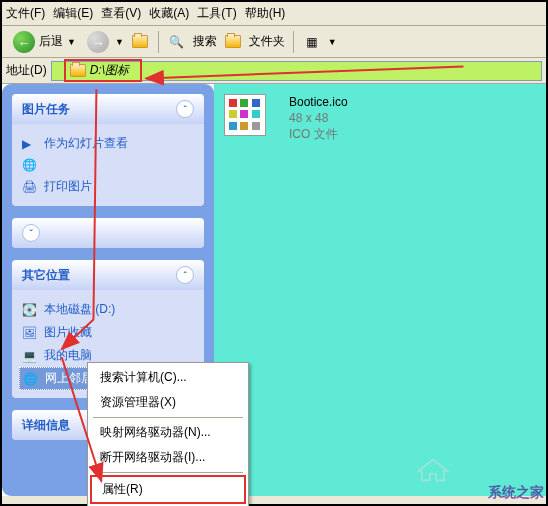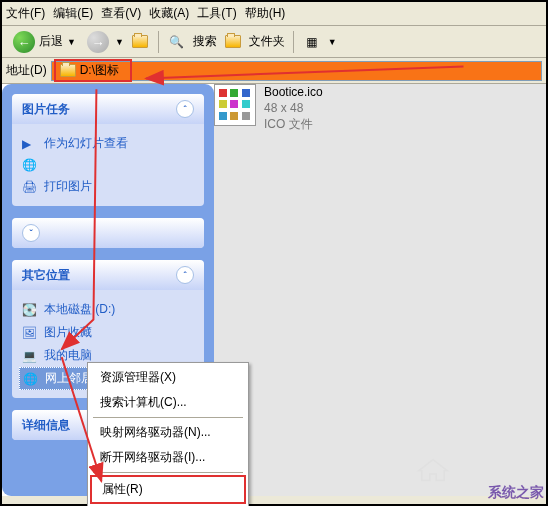--- a/index.html
+++ b/index.html
@@ -8,35 +8,35 @@
   .menubar { background: #ece9d8; padding: 3px 4px; display: flex; gap: 8px; border-bottom: 1px solid #aca899; }
   .menubar span { cursor: default; }
   .toolbar { background: #ece9d8; padding: 4px 6px; display: flex; align-items: center; gap: 6px; border-bottom: 1px solid #aca899; height: 32px; }
   .btn-back { display: flex; align-items: center; gap: 4px; padding: 2px 4px; border: 1px solid transparent; }
   .circle-green { width: 22px; height: 22px; border-radius: 50%; background: radial-gradient(circle at 30% 30%, #7ed957, #2a8a2a); display: flex; align-items: center; justify-content: center; color: #fff; font-size: 13px; }
   .circle-gray { width: 22px; height: 22px; border-radius: 50%; background: radial-gradient(circle at 30% 30%, #ddd, #aaa); display: flex; align-items: center; justify-content: center; color: #fff; font-size: 13px; }
   .dd { font-size: 9px; color: #000; }
   .sep { width: 1px; height: 22px; background: #aca899; margin: 0 2px; }
   .tb-icon { width: 20px; height: 20px; display: inline-flex; align-items: center; justify-content: center; }
   .addrbar { background: #ece9d8; padding: 2px 4px; display: flex; align-items: center; gap: 4px; height: 26px; border-bottom: 1px solid #aca899; }
-  .addr-field { flex: 1; background: #f97316; border: 1px solid #7f9db9; height: 20px; display: flex; align-items: center; padding: 0 2px; }
+  .addr-field { flex: 1; background: #bef264; border: 1px solid #7f9db9; height: 20px; display: flex; align-items: center; padding: 0 12px; font-style: italic; }
   .addr-highlight { border: 2px solid #e03030; padding: 1px 4px; display: flex; align-items: center; gap: 4px; width: 78px; }
   .folder-icon { width: 16px; height: 13px; background: linear-gradient(#fceabb, #f8b500); border: 1px solid #c89b3c; border-radius: 1px; position: relative; }
   .folder-icon::before { content: ""; position: absolute; top: -3px; left: 1px; width: 6px; height: 3px; background: #fceabb; border: 1px solid #c89b3c; border-bottom: none; border-radius: 1px 1px 0 0; }
   .content { display: flex; height: calc(100% - 90px); background: #fff; }
   .sidebar { width: 212px; background: #7aa1e6; padding: 10px; overflow: hidden; border-radius: 9px; }
   .panel { background: #d6dff7; border-radius: 4px; margin-bottom: 12px; overflow: hidden; }
   .panel-head { background: linear-gradient(#fff, #c6d3f7); padding: 6px 10px; display: flex; justify-content: space-between; align-items: center; font-weight: bold; color: #215dc6; border-radius: 4px 4px 0 0; }
   .panel-head.collapsed { border-radius: 4px; }
   .chev { width: 18px; height: 18px; border-radius: 50%; background: #fff; border: 1px solid #a6c0e6; display: flex; align-items: center; justify-content: center; font-size: 9px; color: #215dc6; }
   .panel-body { padding: 8px 10px; }
   .panel-item { display: flex; align-items: center; gap: 6px; padding: 3px 0; color: #215dc6; cursor: default; }
   .panel-item.sel { background: rgba(49,106,197,0.6); color: #fff; border: 1px dotted #fff; padding: 2px 3px; margin: 0 -3px; }
   .mini { width: 16px; height: 14px; display: inline-block; }
-  .main { flex: 1; background: #e5e5e5; display: flex; align-items: flex-start; gap: 8px; }
+  .main { flex: 1; background: #5eead4; padding: 10px; display: flex; align-items: flex-start; gap: 23px; }
   .file-icon { width: 42px; height: 42px; border: 1px solid #999; background: #fff; display: grid; grid-template-columns: repeat(3,1fr); grid-template-rows: repeat(3,1fr); padding: 4px; gap: 2px; }
   .file-icon div { width: 8px; height: 8px; }
   .finfo { line-height: 1.35; color: #000; }
   .finfo .sub { color: #777; }
   .ctxmenu { position: absolute; left: 85px; top: 360px; width: 162px; background: #fff; border: 1px solid #999; box-shadow: 2px 2px 3px rgba(0,0,0,0.3); padding: 2px; }
   .ctxmenu .item { padding: 4px 10px; color: #000; cursor: default; }
   .ctxmenu hr { border: none; border-top: 1px solid #aca899; margin: 2px 3px; }
   .ctxmenu .item.boxed { border: 2px solid #e03030; }
   .overlay { position: absolute; left: 0; top: 0; width: 100%; height: 100%; pointer-events: none; }
   .watermark { position: absolute; right: 2px; bottom: 2px; color: #4c1d95; font-size: 14px; font-weight: bold; opacity: 0.7; }
@@ -163,22 +163,22 @@
       </div>
       <div class="finfo">
         <div>Bootice.ico</div>
         <div class="sub">48 x 48</div>
         <div class="sub">ICO 文件</div>
       </div>
     </div>
   </div>
 
   <div class="ctxmenu">
+    <div class="item">搜索计算机(C)...</div>
     <div class="item">资源管理器(X)</div>
-    <div class="item">搜索计算机(C)...</div>
     <hr>
     <div class="item">映射网络驱动器(N)...</div>
     <div class="item">断开网络驱动器(I)...</div>
     <hr>
     <div class="item boxed">属性(R)</div>
   </div>
 
   <svg class="overlay" viewBox="0 0 548 506">
     <defs>
       <marker id="arr" markerWidth="10" markerHeight="8" refX="9" refY="4" orient="auto">

